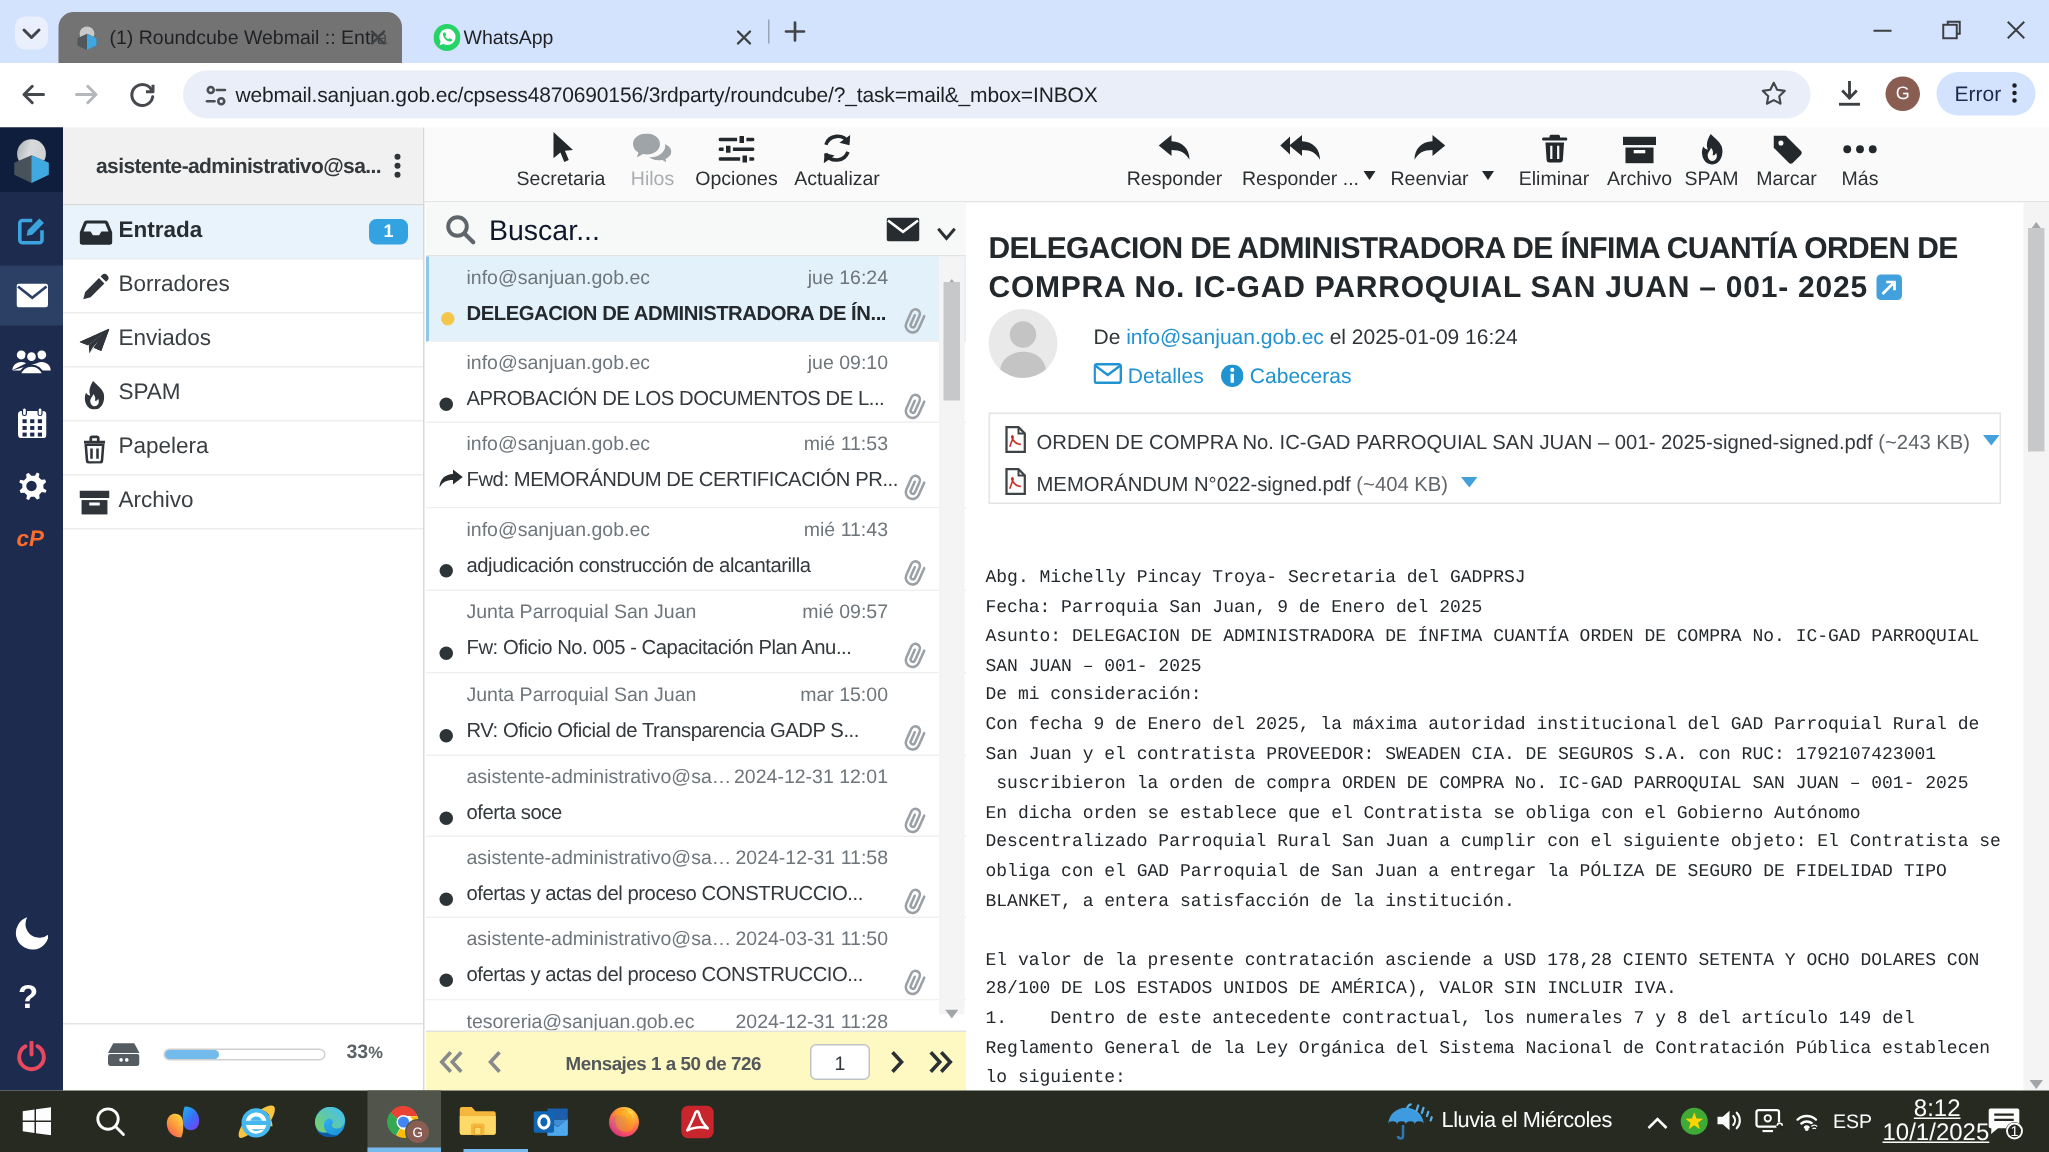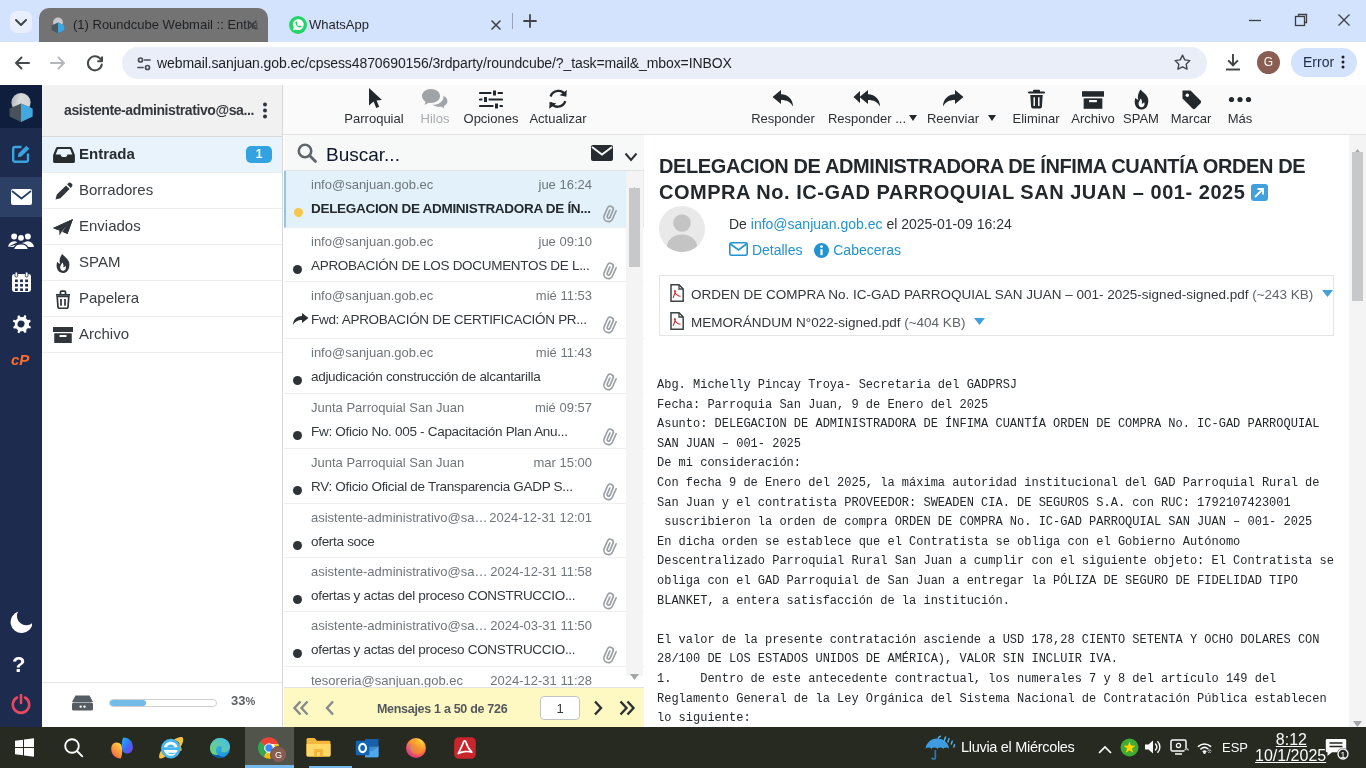--- a/index.html
+++ b/index.html
@@ -299,21 +299,21 @@
   </div>
 
   <div class="toolband"></div>
   <div id="listtoolbar">
     <div class="tbtn" style="left:334px;top:88px;width:80px;">
       <span class="tico">
           <svg width="20" height="22" viewBox="0 0 20 22">
             <path d="M5 0 L5 17.5 L9.6 13.6 L12.2 20 L15.2 18.7 L12.6 12.5 L18 12 Z" fill="#23282c"></path>
           </svg>
         </span>
-      <span class="tlbl">Parroquial</span>
+      <span class="tlbl">Secretaria</span>
     </div>
     <div class="tbtn dis" style="left:413px;top:88px;width:44px;">
       <span class="tico">
           <svg width="26" height="21" viewBox="0 0 26 21" fill="#9fa4a8">
             <path d="M9 0 C4 0 0 3 0 7 C0 9.4 1.4 11.4 3.6 12.7 L2.6 16 L6.6 13.7 C7.4 13.9 8.2 14 9 14 C14 14 18 11 18 7 C18 3 14 0 9 0 Z"></path>
             <path d="M20 6.2 C23.4 6.9 26 9.2 26 12 C26 14.2 24.4 16.1 22.2 17.2 L23 20.2 L19.2 18.1 C18.5 18.2 17.8 18.3 17 18.3 C13.8 18.3 11 17 9.6 15.1 C10.2 15.2 10.9 15.3 11.5 15.3 C16.8 15.3 21 12.1 21 8.2 C21 7.5 20.6 6.8 20 6.2 Z" stroke="#fafafa" stroke-width="1"></path>
           </svg>
         </span>
       <span class="tlbl">Hilos</span>
     </div>
@@ -453,21 +453,21 @@
           <span class="mdate">jue 09:10</span>
           <span class="msubj" style="left:27px;">APROBACIÓN DE LOS DOCUMENTOS DE L...</span>
           <span class="mdot"></span>
           <span class="mclip"><svg width="16" height="19" viewBox="0 0 16 19">
               <path d="M12.5 4.5 L12.5 13.5 A4.5 4.5 0 0 1 3.5 13.5 L3.5 5.5 A3 3 0 0 1 9.5 5.5 L9.5 13 A1.5 1.5 0 0 1 6.5 13 L6.5 6.5" fill="none" stroke="#9aa0a5" stroke-width="1.7" stroke-linecap="round" transform="rotate(24 8 9.5)"></path>
             </svg></span>
         </div>
       <div class="msgrow " style="top:147px;height:57px;">
           <span class="msender" style="left:27px;">info@sanjuan.gob.ec</span>
           <span class="mdate">mié 11:53</span>
-          <span class="msubj" style="left:27px;">Fwd: APROBACIÓN DE CERTIFICACIÓN PR...</span>
+          <span class="msubj" style="left:27px;">Fwd: MEMORÁNDUM DE CERTIFICACIÓN PR...</span>
           <span class="abs" style="left:8px;top:31px;"><svg width="17" height="14" viewBox="0 0 17 14">
               <path d="M10 0 L16.5 5 L10 10 L10 7 C5.5 7 3 8.5 1 12 C1.2 6.5 4.5 3.3 10 3 Z" fill="#272c30"></path>
             </svg></span>
           <span class="mclip"><svg width="16" height="19" viewBox="0 0 16 19">
               <path d="M12.5 4.5 L12.5 13.5 A4.5 4.5 0 0 1 3.5 13.5 L3.5 5.5 A3 3 0 0 1 9.5 5.5 L9.5 13 A1.5 1.5 0 0 1 6.5 13 L6.5 6.5" fill="none" stroke="#9aa0a5" stroke-width="1.7" stroke-linecap="round" transform="rotate(24 8 9.5)"></path>
             </svg></span>
         </div>
       <div class="msgrow " style="top:204px;height:55px;">
           <span class="msender" style="left:27px;">info@sanjuan.gob.ec</span>
           <span class="mdate">mié 11:43</span>

